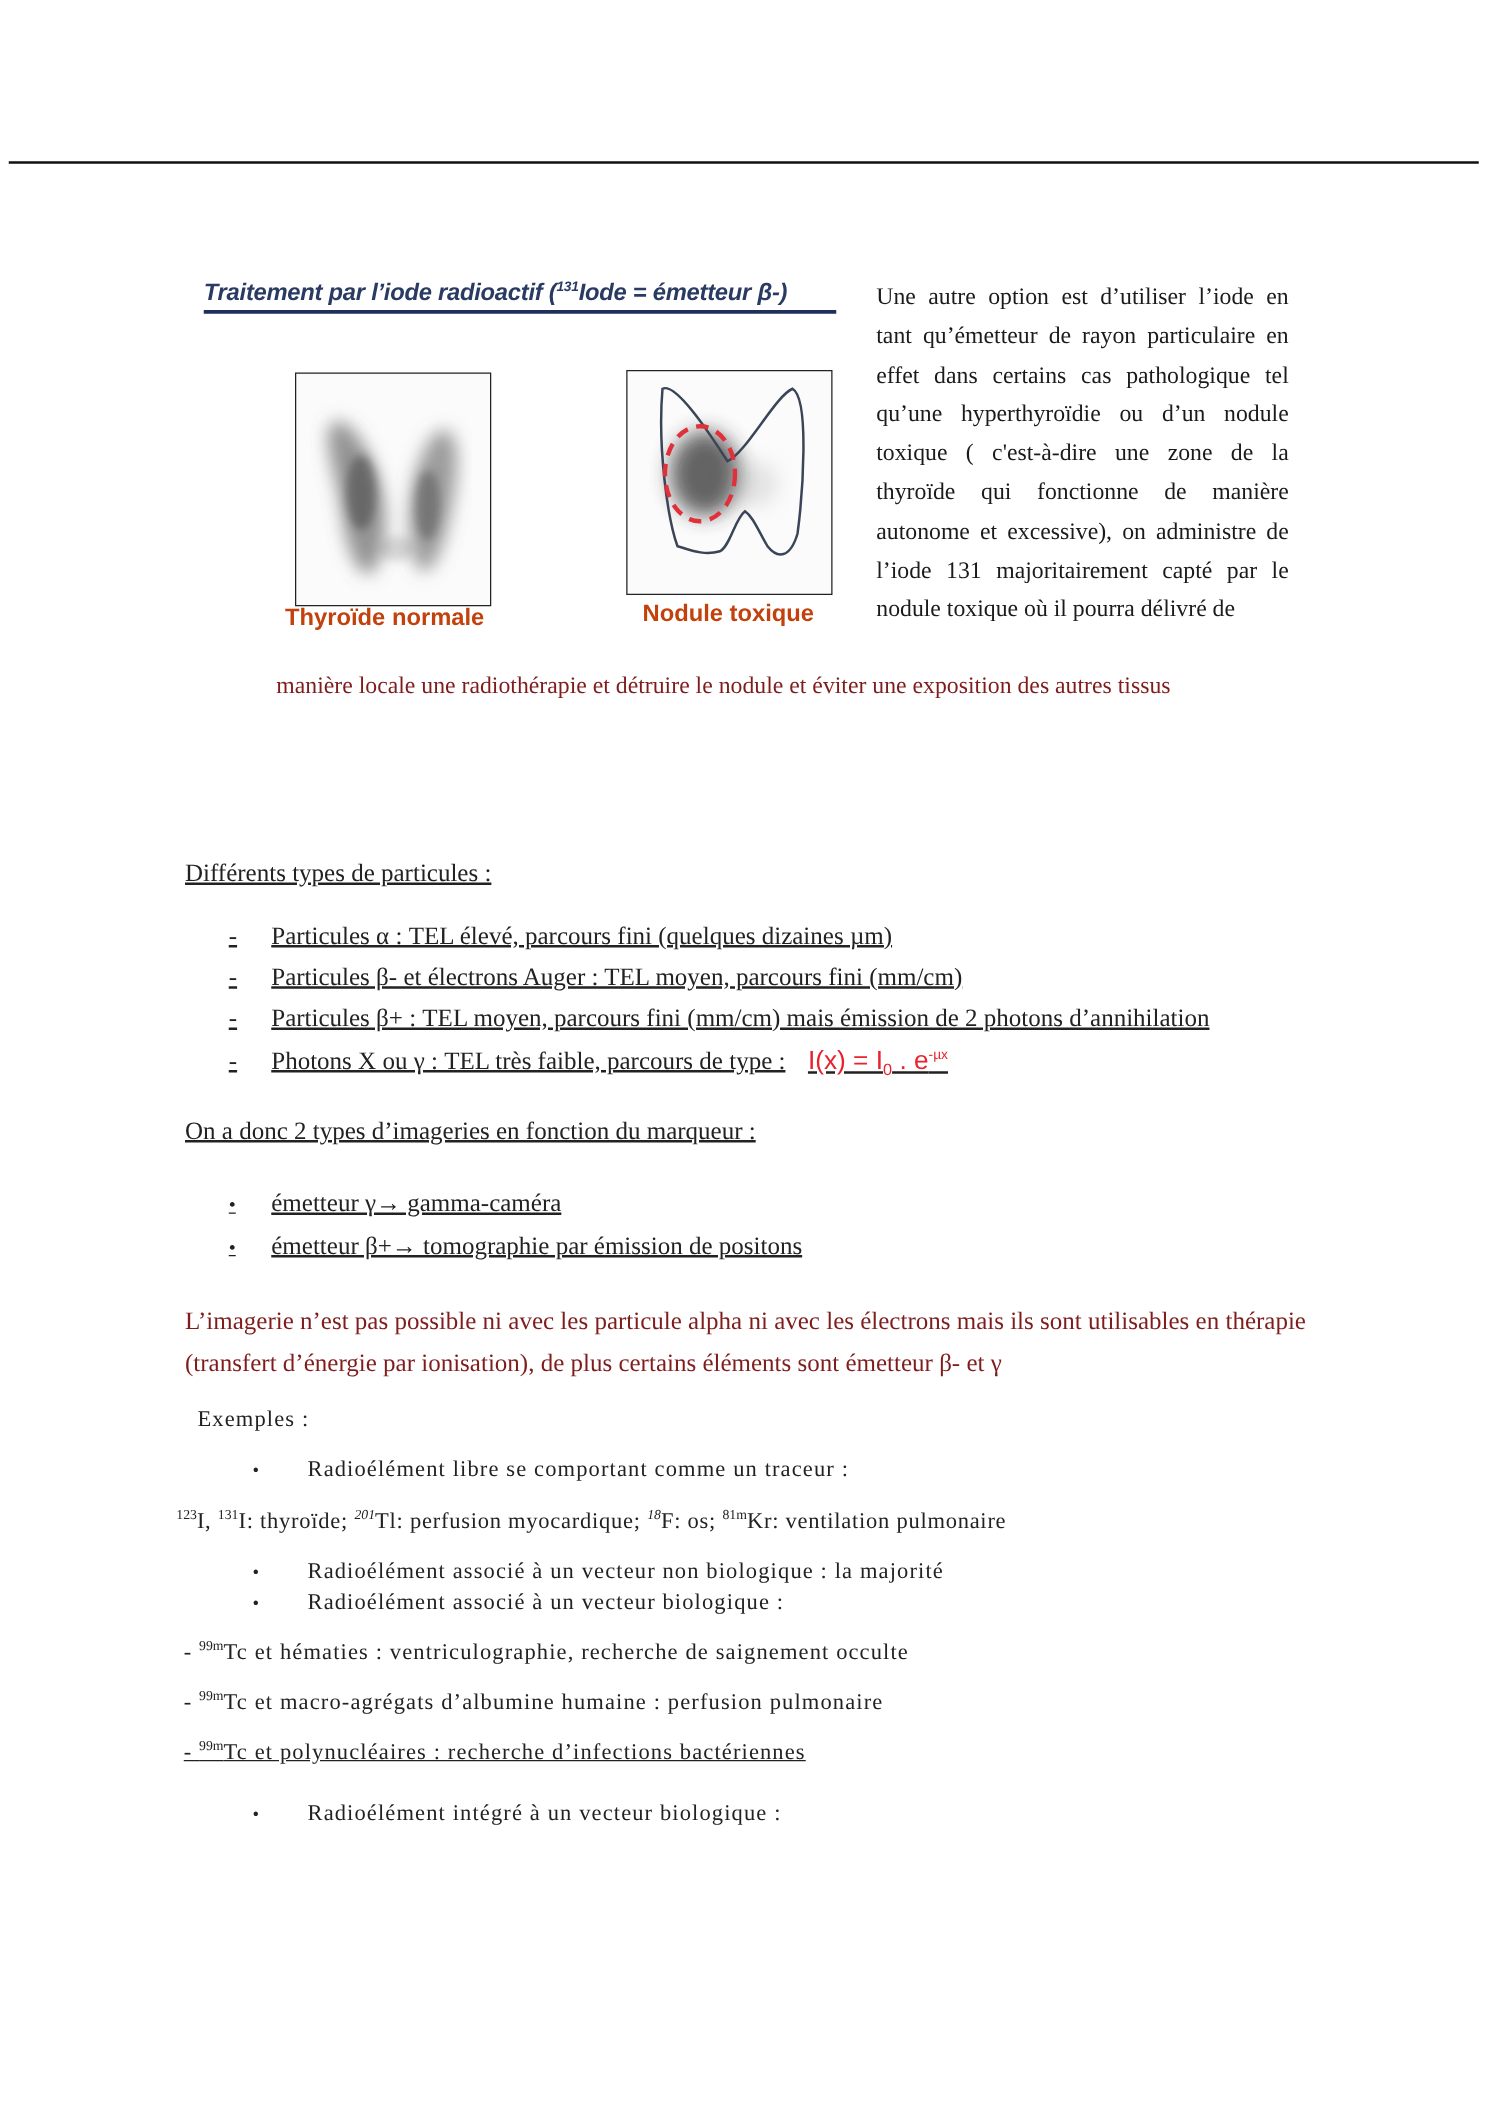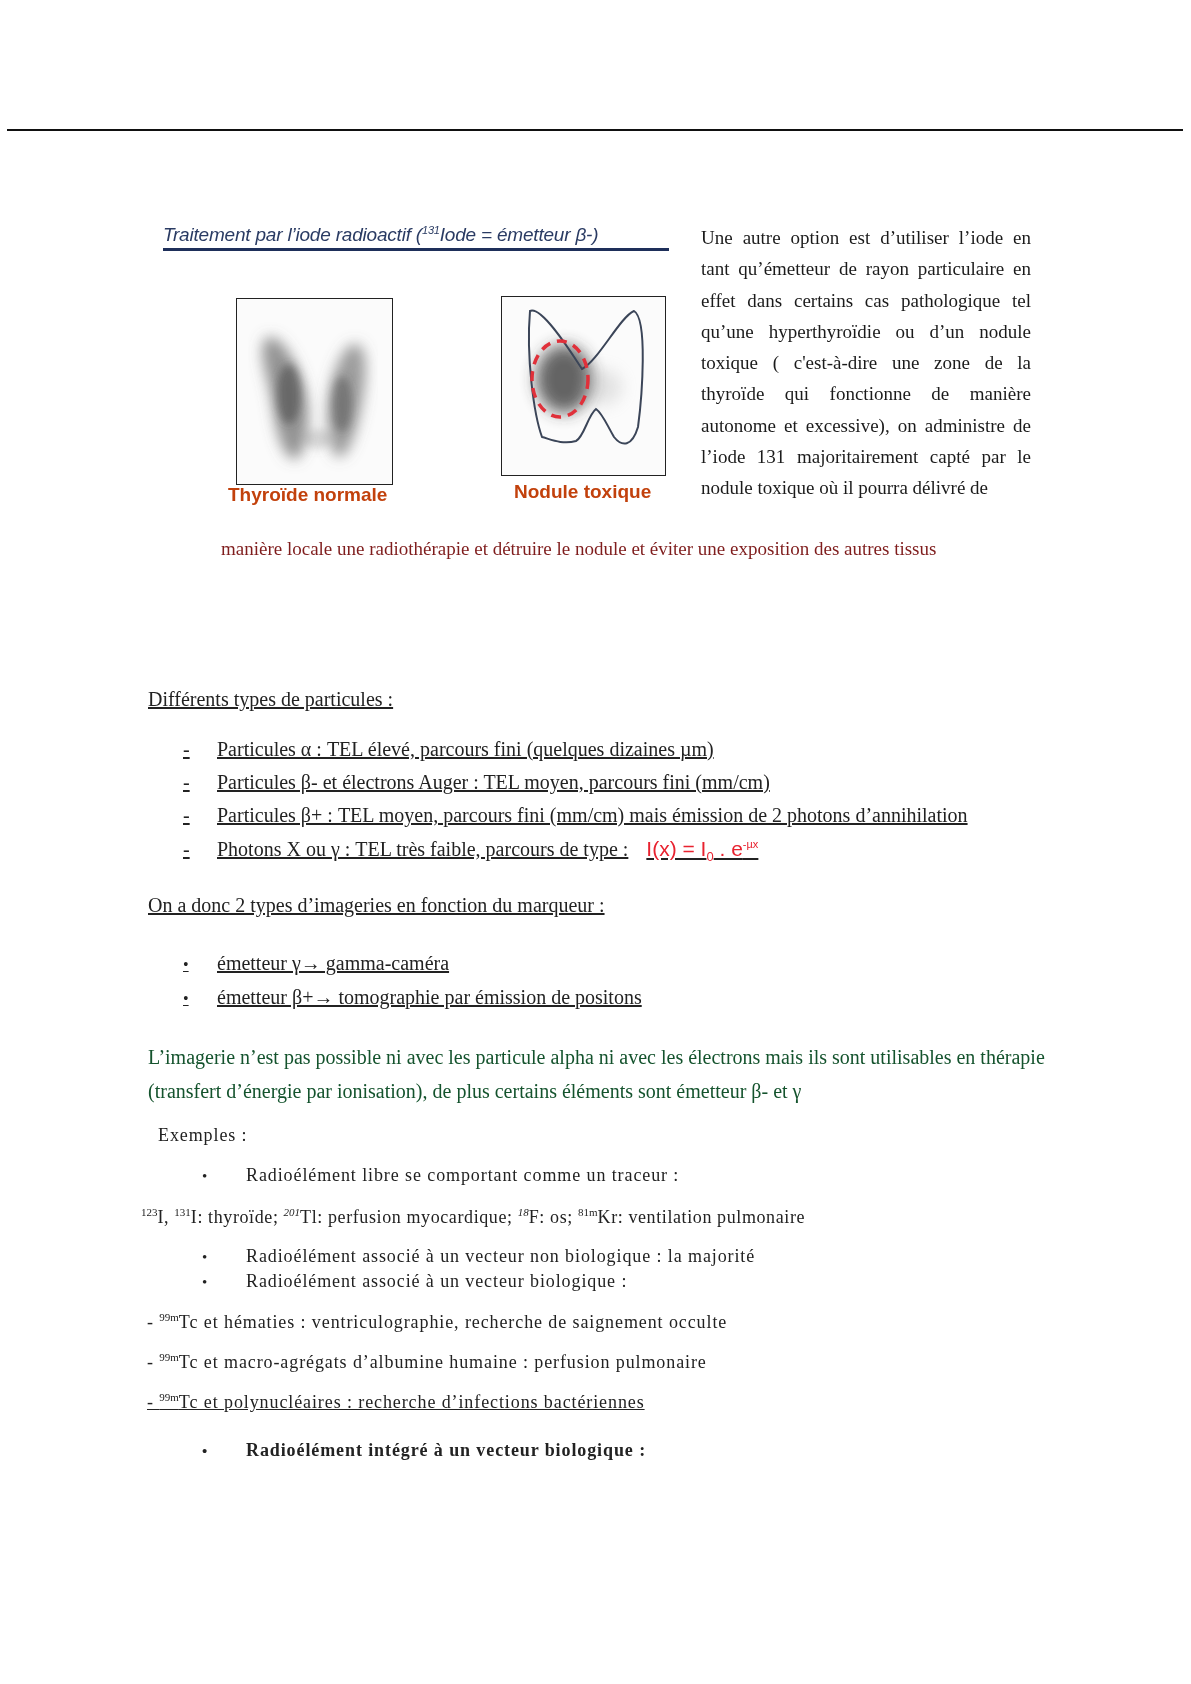--- a/index.html
+++ b/index.html
@@ -2,21 +2,21 @@
 <html><head>
   <meta charset="utf-8">
   <style>
     html, body { margin: 0; padding: 0; background: #ffffff; }
     body { width: 1191px; height: 1684px; position: relative; overflow: hidden;
            font-family: "Liberation Serif", serif; color: #1a1a1a; }
     .abs { position: absolute; }
     .rule { left: 7px; top: 129px; width: 1176px; height: 0; border-top: 2px solid #111; }
 
     
-    .fig-title { left: 163px; top: 224px; font-family: "Liberation Sans", sans-serif; font-style: italic; font-weight: normal;
+    .fig-title { left: 163px; top: 224px; font-family: "Liberation Sans", sans-serif; font-style: italic; font-weight: bold;
                  font-size: 19px; color: #2a3b63; white-space: nowrap; letter-spacing: -0.2px; }
     .fig-title sup { font-size: 11px; }
     .fig-title-underline { left: 163px; top: 248px; width: 506px; height: 3px; background: #1e2f5a; }
 
     .scan { border: 1.5px solid #222; background: #fbfbfb; }
     .scan-normal { left: 236px; top: 298px; width: 155px; height: 185px; }
     .scan-nodule { left: 501px; top: 296px; width: 163px; height: 178px; }
     .scan svg { width: 100%; height: 100%; display: block; }
 
     .caption { font-family: "Liberation Sans", sans-serif; font-weight: bold; font-size: 19px; color: #c2410c;
@@ -36,34 +36,34 @@
     .dash-mark { width: 34px; display: inline-block; }
     .formula { font-family: "Liberation Sans", sans-serif; color: #e8222f; font-size: 21px; margin-left: 18px; }
     .formula sub { font-size: 13px; }
     .formula sup { font-size: 11px; }
 
     .h-imagery { left: 148px; top: 894px; }
     .bullet-list { left: 183px; top: 952px; }
     .bullet-item { height: 34px; display: flex; align-items: baseline; }
     .bullet-mark { width: 34px; display: inline-block; font-size: 16px; }
 
-    .para { left: 148px; top: 1040px; width: 920px; font-size: 20px; line-height: 34px; color: #14532d; }
+    .para { left: 148px; top: 1040px; width: 920px; font-size: 20px; line-height: 34px; color: #7f1d1d; }
 
     
     .ex { font-size: 18px; color: #222; white-space: nowrap; letter-spacing: 0.9px; }
     .ex sup { font-size: 11px; letter-spacing: 0; }
     .ex-title { left: 158px; top: 1125px; text-align: center; }
     .ex-b1 { left: 202px; top: 1165px; }
     .ex-line { left: 141px; top: 1206px; letter-spacing: 0.6px; }
     .ex-b2 { left: 202px; top: 1246px; }
     .ex-b3 { left: 202px; top: 1271px; }
     .ex-d1 { left: 147px; top: 1311px; }
     .ex-d2 { left: 147px; top: 1351px; }
     .ex-d3 { left: 147px; top: 1391px; text-decoration: underline; }
-    .ex-b4 { left: 202px; top: 1440px; font-weight: bold; }
+    .ex-b4 { left: 202px; top: 1440px; }
     .ex .bm { display: inline-block; width: 44px; font-size: 15px; }
   </style>
 </head>
 <body>
 
 <div class="abs rule"></div>
 
 <div class="abs fig-title">
   <span>Traitement par l’iode radioactif (</span><sup>131</sup><span>Iode = émetteur β-)</span>
 </div>

